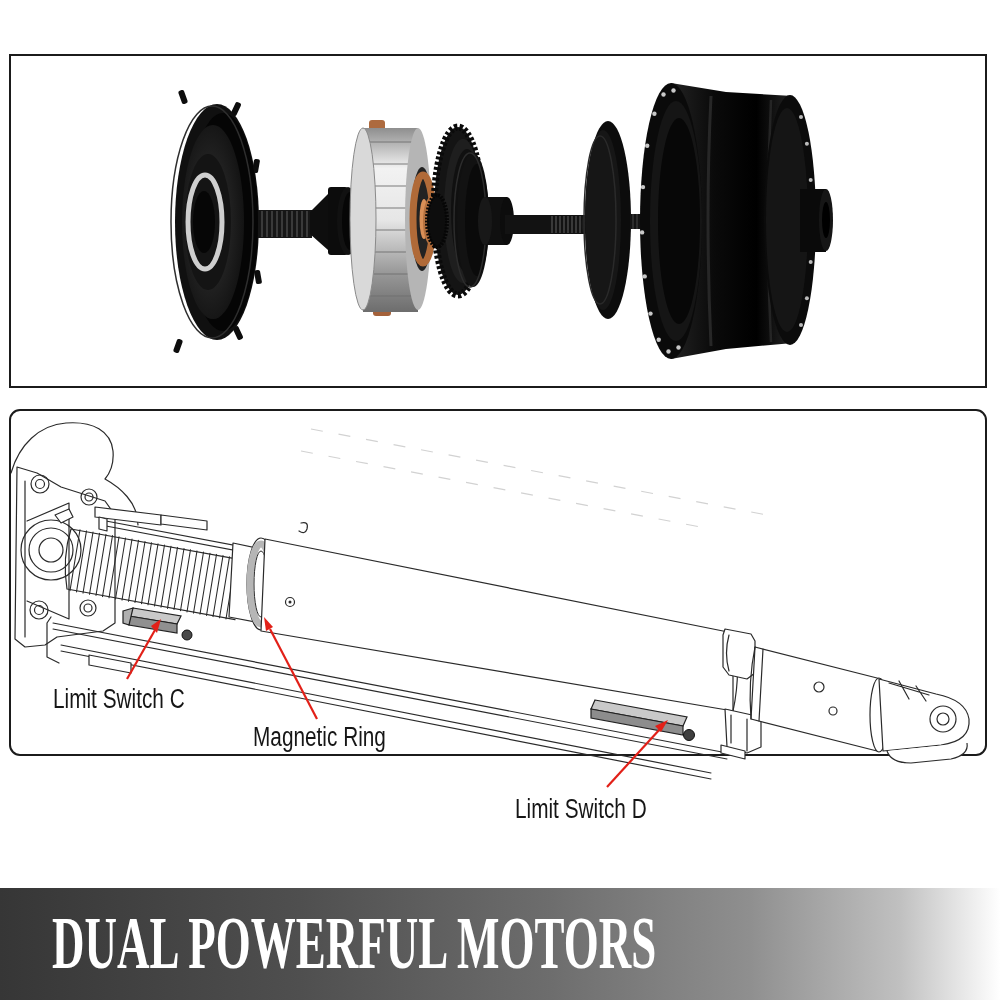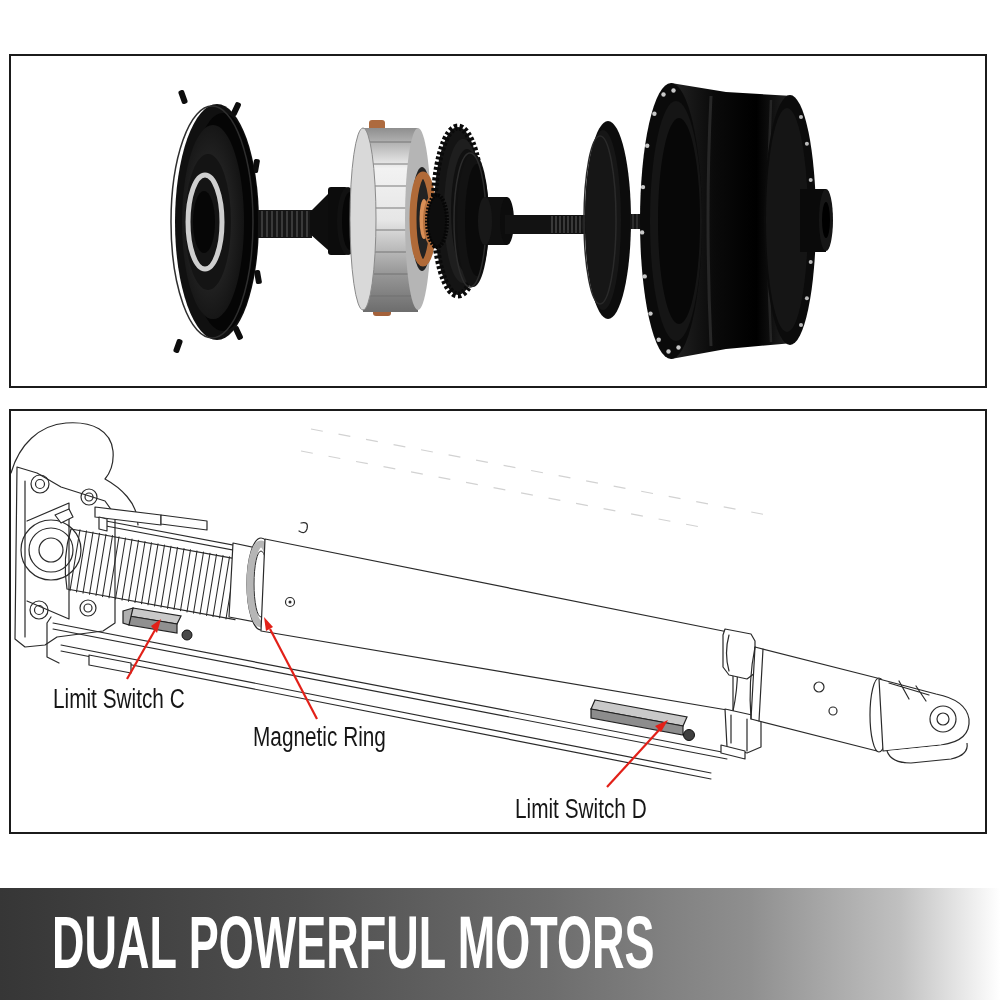--- a/index.html
+++ b/index.html
@@ -1,31 +1,31 @@
 <!DOCTYPE html>
 <html><head>
 <meta charset="utf-8">
 <style>
   html,body{margin:0;padding:0;background:#ffffff;}
   .stage{position:relative;width:1000px;height:1000px;background:#ffffff;overflow:hidden;
          font-family:"Liberation Sans",sans-serif;}
   .panel{position:absolute;left:9px;width:978px;background:#ffffff;
          border:2px solid #1b1b1b;box-sizing:border-box;}
   .panel.top{top:54px;height:334px;}
-  .panel.middle{top:409px;height:425px;}
+  .panel.middle{top:409px;height:347px;border-radius:11px;}
   .panel svg{display:block;}
   .diagram-label{position:absolute;font-size:27px;color:#161616;white-space:nowrap;
                  transform:scaleX(0.77);transform-origin:left top;line-height:1.1;}
   .lbl-c{left:42px;top:274px;}
   .lbl-ring{left:242px;top:312px;}
   .lbl-d{left:504px;top:384px;}
   .banner{position:absolute;left:0;top:888px;width:1000px;height:112px;
           background:linear-gradient(90deg,#363636 0%,#4f4f4f 30%,#6d6d6d 55%,
                      #8f8f8f 75%,#c0c0c0 90%,#ffffff 100%);
-          display:flex;align-items:center;}
+          display:flex;align-items:center;font-family:Liberation Serif, serif;}
   .banner h1{margin:0 0 0 52px;font-size:75px;font-weight:bold;color:#ffffff;
              letter-spacing:0px;white-space:nowrap;line-height:1;
              transform:scaleX(0.60) translateY(-2px);transform-origin:left center;}
   
   .ln{stroke:#2a2a2a;stroke-width:1.2;fill:none;stroke-linecap:round;stroke-linejoin:round;}
   .wh{fill:#ffffff;stroke:#2a2a2a;stroke-width:1.2;stroke-linejoin:round;}
   .faint{stroke:#d2d2d2;stroke-width:1.2;fill:none;}
   .red{stroke:#e22018;stroke-width:2.2;fill:none;}
   .redfill{fill:#e22018;stroke:none;}
 </style>

